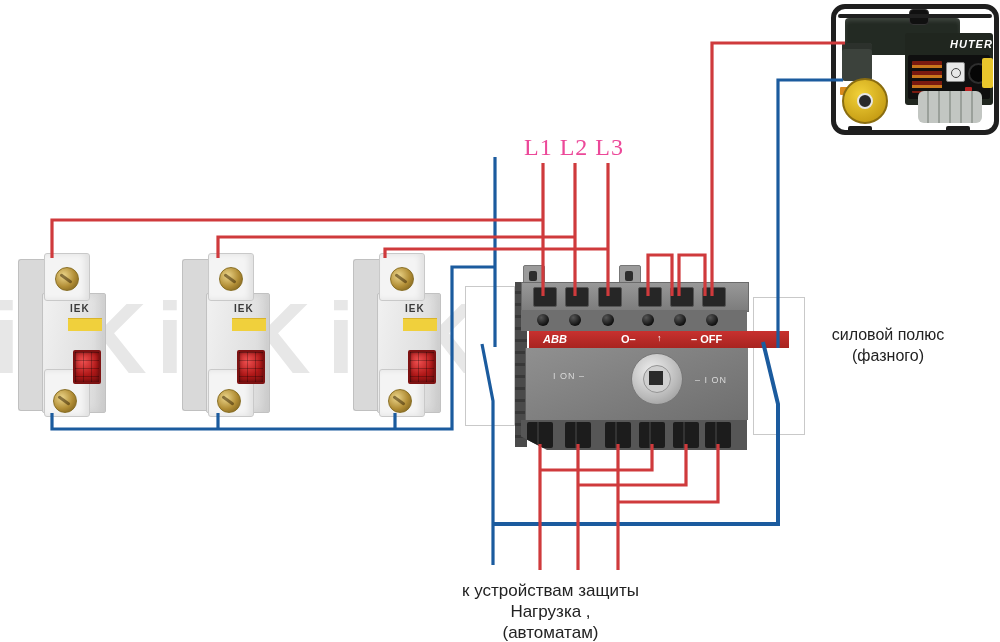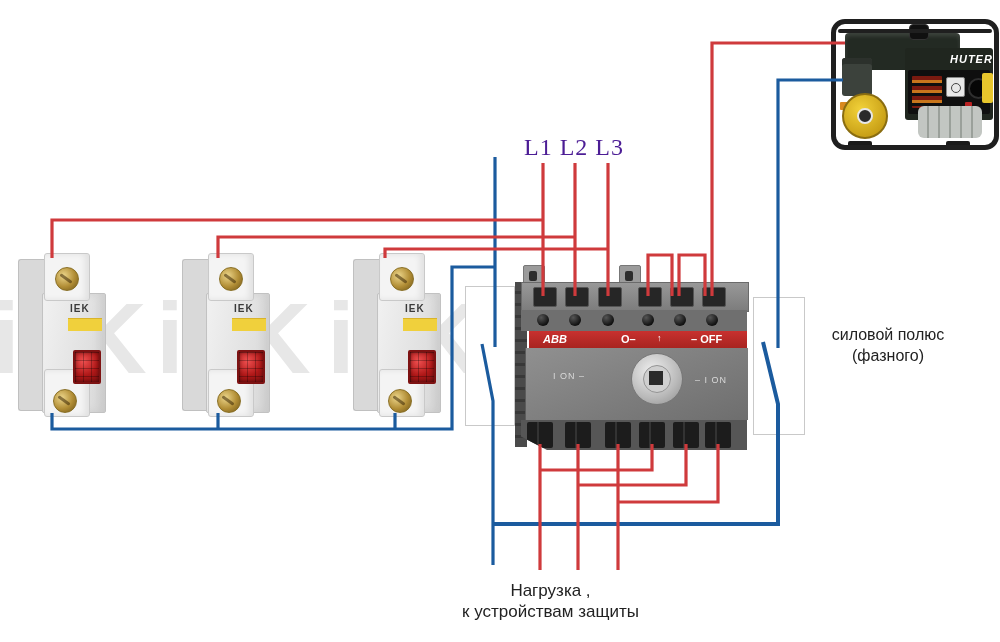--- a/index.html
+++ b/index.html
@@ -4,21 +4,21 @@
 <style>
   :root{
     --wire-red:#cf3a3c; --wire-blue:#1b5b9e;
     --iek-yellow:#f0d03c; --abb-band:#c8312f; --huter-yellow:#e8c62c;
   }
   html,body{margin:0;padding:0;background:#fff;}
   #stage{position:relative;width:1000px;height:642px;background:#ffffff;overflow:hidden;
          font-family:"Liberation Sans",sans-serif;color:#1a1a1a;}
   
   .lbl{position:absolute;text-align:center;font-size:17px;line-height:21px;color:#222;z-index:4;}
-  .phase-lbl{position:absolute;font-family:"Liberation Serif",serif;font-size:24px;color:#4c1d95;
+  .phase-lbl{position:absolute;font-family:"Liberation Serif",serif;font-size:24px;color:#ec4899;
              letter-spacing:1px;z-index:4;}
   
   .wm{position:absolute;z-index:0;font-weight:bold;font-size:100px;line-height:100px;
       letter-spacing:-6px;color:#e7e7e7;user-select:none;}
   
   .contact-box{position:absolute;background:#fff;border:1px solid #c9c9c9;z-index:1;}
   
   .lamp{position:absolute;width:86px;height:162px;z-index:2;}
   .lamp-rail{position:absolute;left:0;top:6px;width:26px;height:150px;background:#d9d9d9;
              border:1px solid #c0c0c0;border-right:none;border-radius:3px 0 0 3px;}
@@ -47,37 +47,37 @@
   .sw-tab{position:absolute;top:0;width:20px;height:22px;background:#9b9b9b;border:1px solid #777;border-radius:2px;}
   .sw-tab:after{content:"";position:absolute;left:5px;top:5px;width:8px;height:10px;background:#2c2c2c;border-radius:2px;}
   .sw-side{position:absolute;left:0;top:17px;width:12px;height:165px;background:#4a4a4a;
            background-image:repeating-linear-gradient(#4a4a4a 0 9px,#383838 9px 12px);}
   .sw-top{position:absolute;left:6px;top:17px;width:226px;height:28px;
           background:linear-gradient(#989898,#7c7c7c);border:1px solid #6a6a6a;}
   .sw-slot{position:absolute;top:4px;width:22px;height:18px;background:#262626;border:1px solid #555;border-radius:2px;}
   .sw-screws{position:absolute;left:6px;top:45px;width:226px;height:21px;background:#6f6f6f;}
   .sw-screw{position:absolute;top:4px;width:12px;height:12px;border-radius:50%;
             background:radial-gradient(circle at 35% 30%,#555,#111 70%);}
-  .sw-band{position:absolute;left:14px;top:66px;width:218px;height:17px;
+  .sw-band{position:absolute;left:14px;top:66px;width:260px;height:17px;
            background:linear-gradient(var(--abb-band),#a82420);color:#fff;z-index:1;}
   .sw-band span{position:absolute;top:2px;font-size:11px;font-weight:bold;}
   .sw-face{position:absolute;left:10px;top:83px;width:222px;height:72px;
            background:linear-gradient(160deg,#909090,#6e6e6e);border-left:1px solid #5c5c5c;}
   .sw-on{position:absolute;font-size:9px;color:#d9d9d9;letter-spacing:1px;}
   .sw-knob{position:absolute;left:116px;top:88px;width:50px;height:50px;border-radius:50%;
            background:radial-gradient(circle at 40% 35%,#f0f0f0,#b9b9b9 60%,#8c8c8c);border:1px solid #777;}
   .sw-hub{position:absolute;left:11px;top:11px;width:26px;height:26px;border-radius:50%;
           background:#cfcfcf;border:1px solid #949494;}
   .sw-hole{position:absolute;left:17px;top:17px;width:14px;height:14px;background:#2b2b2b;}
   .sw-bottom{position:absolute;left:6px;top:155px;width:226px;height:30px;background:#565656;
              clip-path:polygon(0 0,100% 0,100% 100%,26px 100%,0 55%);}
   .sw-block{position:absolute;top:2px;width:26px;height:26px;background:#1c1c1c;border-radius:2px;
             background-image:linear-gradient(90deg,transparent 10px,#333 10px,#333 12px,transparent 12px);}
   
-  .gen{position:absolute;left:830px;top:18px;width:170px;height:133px;z-index:2;}
+  .gen{position:absolute;left:830px;top:3px;width:170px;height:133px;z-index:2;}
   .gen-frame{position:absolute;inset:1px;border:5px solid #1f1f1f;border-radius:14px;}
   .gen-bar{position:absolute;left:8px;right:8px;top:11px;height:4px;background:#1f1f1f;border-radius:2px;}
   .gen-tank{position:absolute;left:15px;top:15px;width:115px;height:37px;background:#232a23;border-radius:4px;
             box-shadow:inset 0 3px 4px rgba(255,255,255,.12);}
   .gen-cap{position:absolute;left:79px;top:6px;width:18px;height:14px;background:#101010;border-radius:4px;border:1px solid #333;}
   .gen-body{position:absolute;left:75px;top:30px;width:88px;height:72px;background:#20261f;border-radius:3px;}
   .gen-brand{position:absolute;left:120px;top:35px;font-size:11px;font-weight:bold;font-style:italic;
              color:#fff;letter-spacing:1px;z-index:3;}
   .gen-panel{position:absolute;left:78px;top:52px;width:82px;height:44px;background:#0f0f0f;border-radius:2px;}
   .gen-sticker{position:absolute;left:4px;top:6px;width:30px;height:32px;
@@ -240,17 +240,18 @@
     <path class="r" d="M686 444 V485 H578"></path>
     <path class="r" d="M718 444 V502 H618"></path>
   </svg>
 
   <div class="phase-lbl" style="left:524px;top:134px;">L1 L2 L3</div>
   <div class="lbl" style="left:798px;top:324px;width:180px;font-size:16px;">
     <div>силовой полюс</div>
     <div>(фазного)</div>
   </div>
   <div class="lbl" style="left:448px;top:580px;width:205px;">
+    <div>к  устройствам защиты</div>
     <div>Нагрузка ,</div>
-    <div>к  устройствам защиты</div>
+    <div>(автоматам)</div>
   </div>
 
 </div>
 
 </body></html>

